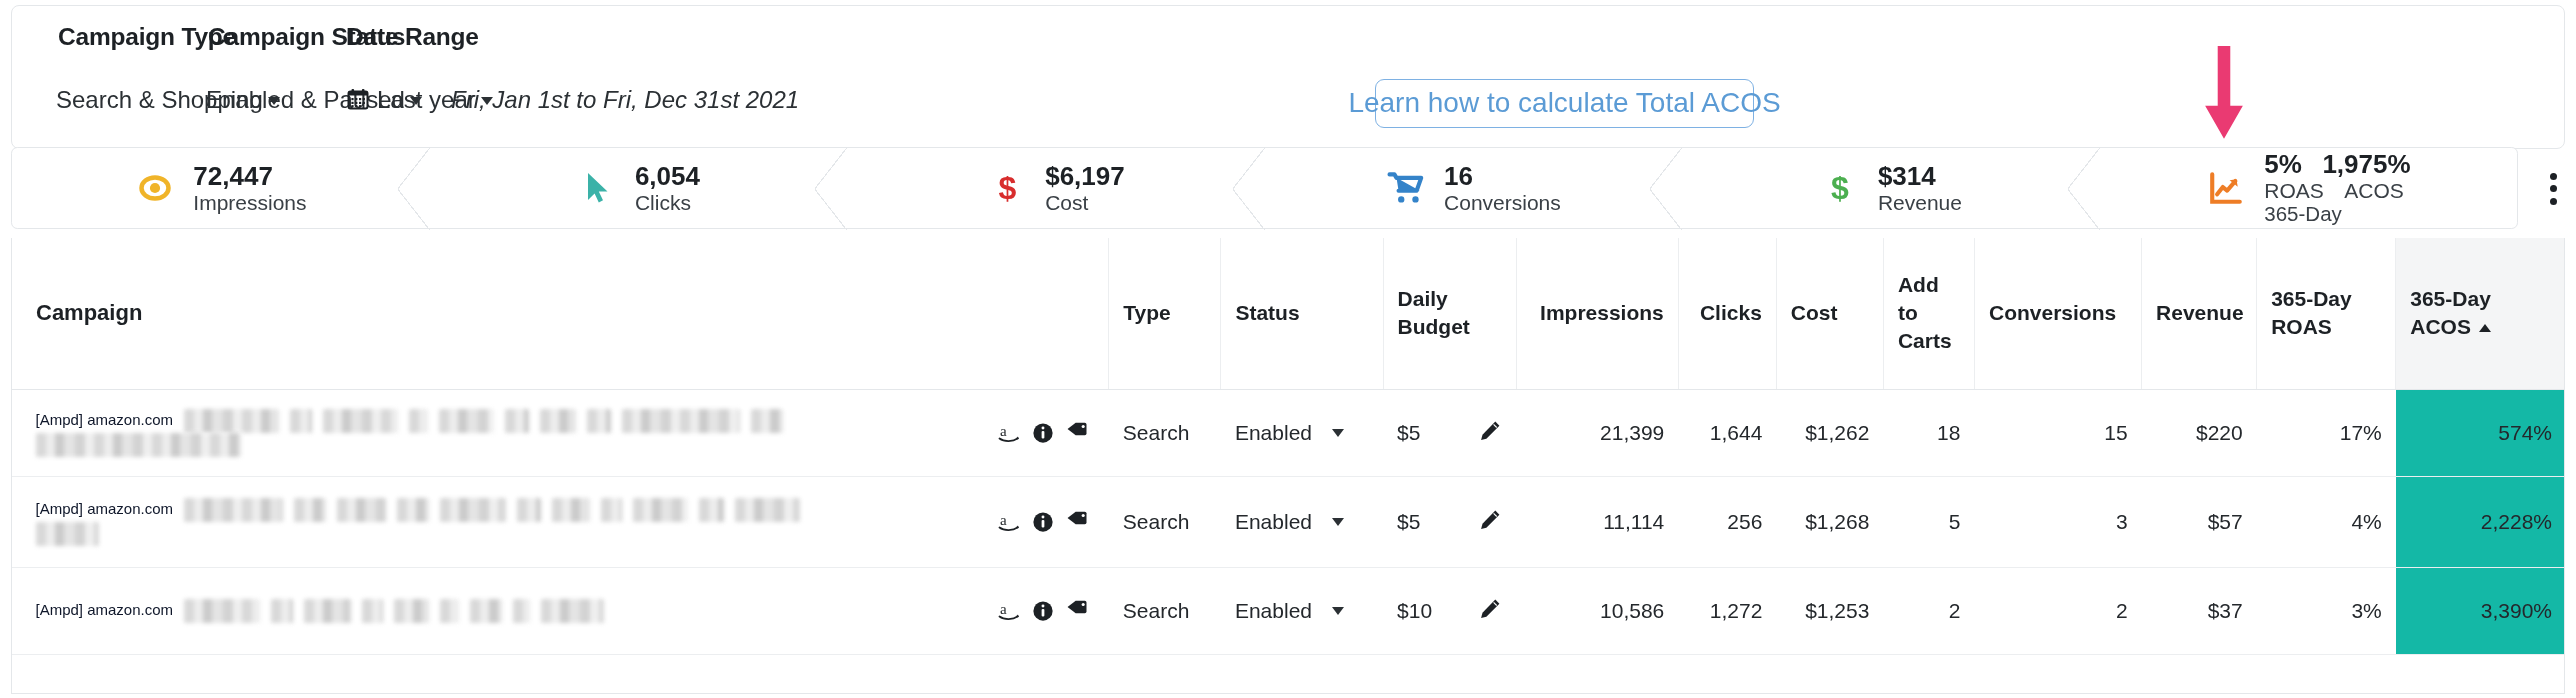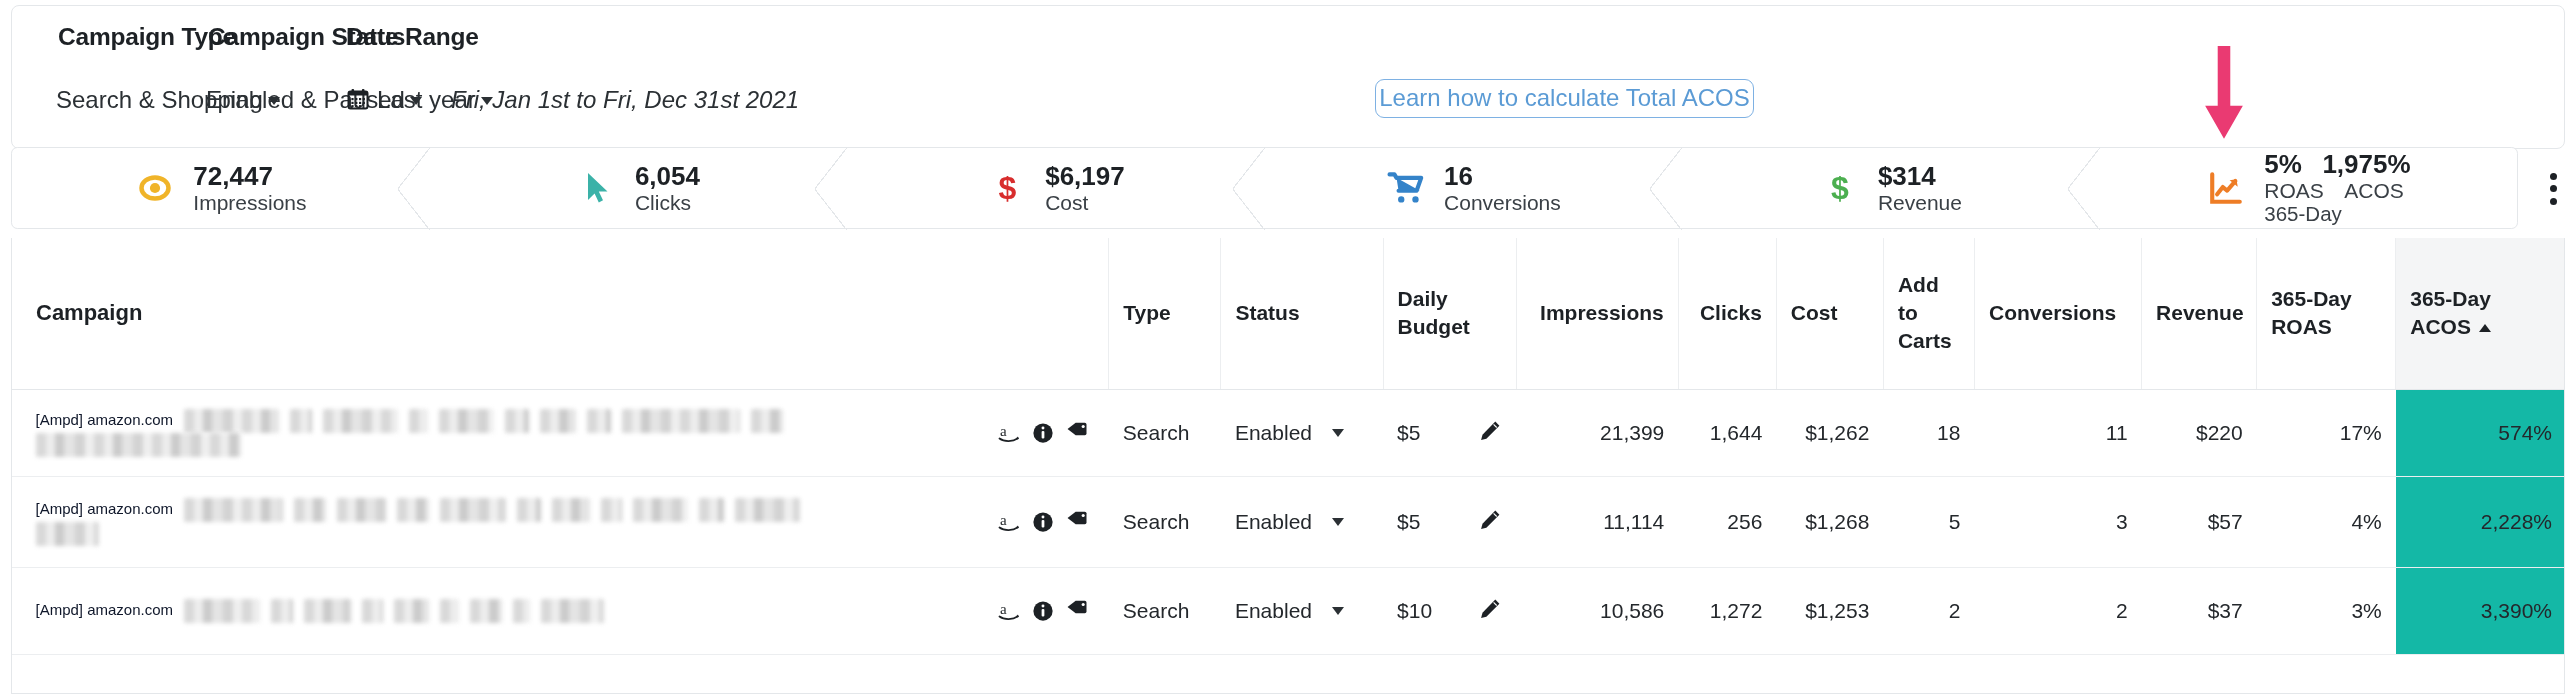--- a/index.html
+++ b/index.html
@@ -58,26 +58,26 @@
   }
   .daterange-text {
     position: absolute;
     font-size: 24px;
     color: #2b3034;
     white-space: nowrap;
   }
   .learn-btn {
     position: absolute;
     left: 1363px; top: 73px;
-    width: 379px; height: 39px;
+    width: 379px; height: 49px;
     border: 0.8px solid #7eb1e3;
     border-radius: 9px;
     background: #ffffff;
     color: #5b9bd5;
-    font-size: 24px;
+    font-size: 28px;
     font-family: "Liberation Sans", sans-serif;
     display: flex;
     align-items: center;
     justify-content: center;
     cursor: pointer;
     white-space: nowrap;
   }
 
   
   .kpi-card {
@@ -549,21 +549,21 @@
                   <path d="M17.3 2.6 L21.4 6.7 L8.4 19.7 L3.1 21.1 L4.5 15.8 Z" fill="#1d2125"></path>
                   <path d="M15.6 5.4 L18.7 8.5" stroke="#fff" stroke-width="1.1"></path>
                 </svg>
               </span>
             </span>
           </td>
           <td>21,399</td>
           <td>1,644</td>
           <td>$1,262</td>
           <td>18</td>
-          <td>11</td>
+          <td>15</td>
           <td>$220</td>
           <td>17%</td>
           <td class="sorted-col">574%</td>
         </tr>
 
         <tr class="tall">
           <td class="td-left">
             <div class="camp-cell">
               <div class="camp-name" style="max-width:836px">
                 <span class="camp-prefix">[Ampd] amazon.com</span>

